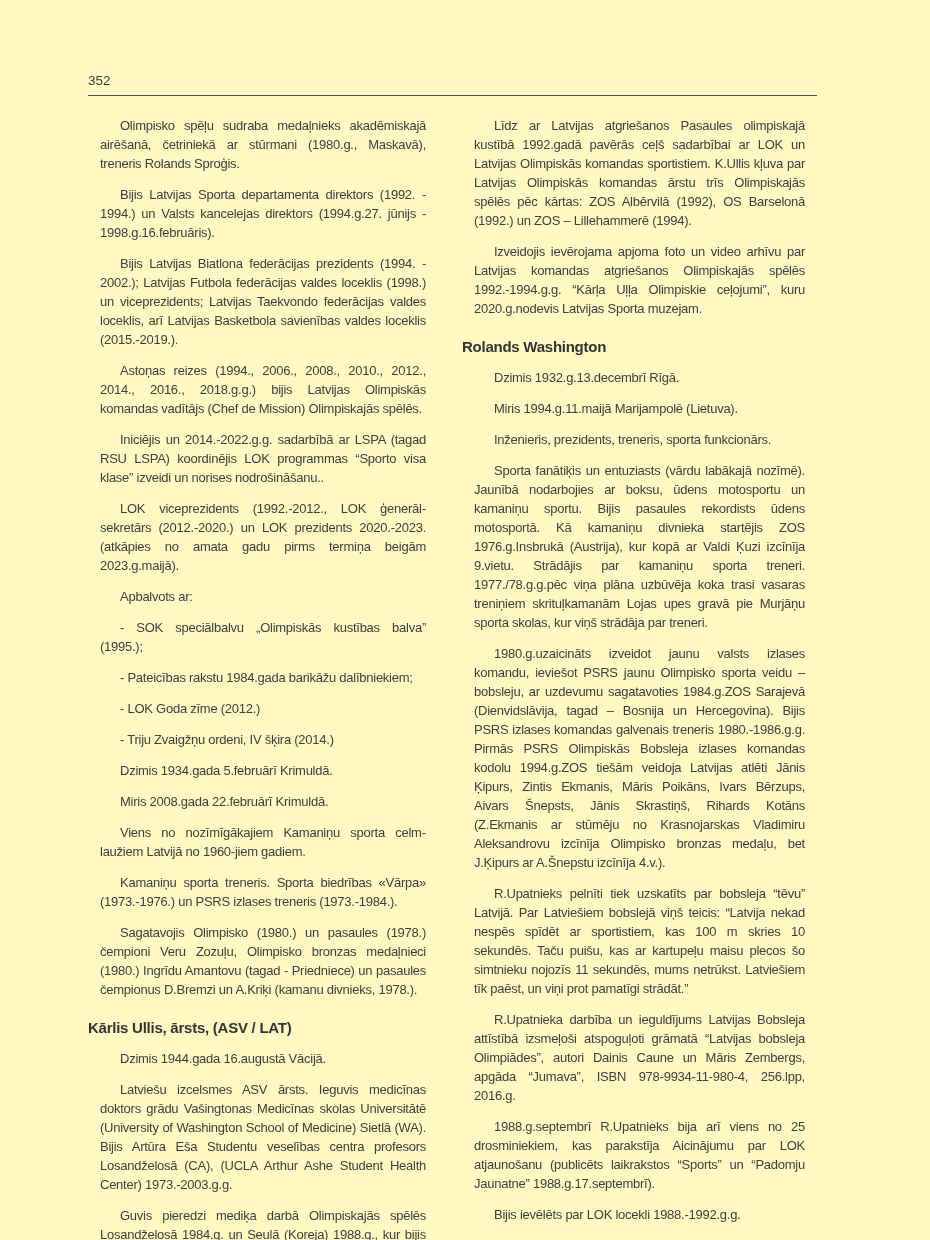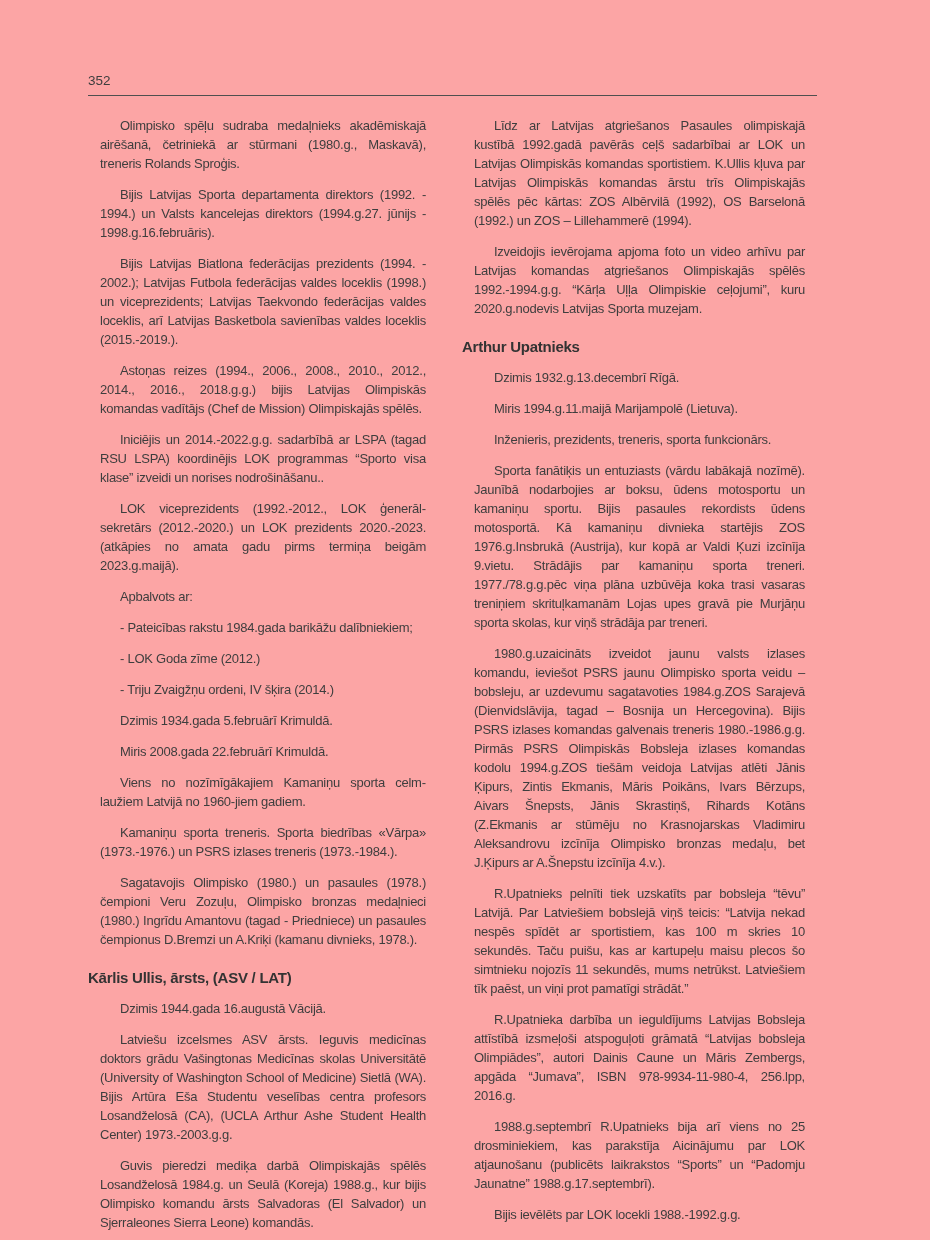--- a/index.html
+++ b/index.html
@@ -4,21 +4,21 @@
 <style>
   html, body {
     margin: 0;
     padding: 0;
     background: #ffffff;
   }
   .page {
     position: relative;
     width: 930px;
     height: 1240px;
-    background: #fca5a5;
+    background: #fef9c3;
     font-family: "Liberation Sans", sans-serif;
     color: #3e3e3e;
     overflow: hidden;
   }
   .page-header {
     position: absolute;
     left: 88px;
     top: 73px;
     width: 729px;
     border-bottom: 1.5px solid #4f4f4f;
@@ -71,38 +71,39 @@
   <main class="columns">
 
     <section class="col col-left">
       <p>Olimpisko spēļu sudraba medaļnieks akadē­miskajā airēšanā, četriniekā ar stūrmani (1980.g., Maskavā), treneris Rolands Sproģis.</p>
       <p>Bijis Latvijas Sporta departamenta direktors (1992. - 1994.) un Valsts kancelejas direktors (1994.g.27. jūnijs - 1998.g.16.februāris).</p>
       <p>Bijis Latvijas Biatlona federācijas prezidents (1994. - 2002.); Latvijas Futbola federācijas valdes loceklis (1998.) un viceprezidents; Latvijas Taekvondo federācijas valdes loceklis, arī Latvijas Basketbola savienības valdes loceklis (2015.-2019.).</p>
       <p>Astoņas reizes (1994., 2006., 2008., 2010., 2012., 2014., 2016., 2018.g.g.) bijis Latvijas Olim­piskās komandas vadītājs (Chef de Mission) Olimpiskajās spēlēs.</p>
       <p>Iniciējis un 2014.-2022.g.g. sadarbībā ar LSPA (tagad RSU LSPA) koordinējis LOK programmas “Sporto visa klase” izveidi un norises nodrošināšanu..</p>
       <p>LOK viceprezidents (1992.-2012., LOK ģenerāl­sekretārs (2012.-2020.) un LOK prezidents 2020.-2023. (atkāpies no amata gadu pirms termiņa beigām 2023.g.maijā).</p>
       <p>Apbalvots ar:</p>
+      <p>- SOK speciālbalvu „Olimpiskās kustības balva” (1995.);</p>
       <p>- Pateicības rakstu 1984.gada barikāžu dalīb­niekiem;</p>
       <p>- LOK Goda zīme (2012.)</p>
       <p>- Triju Zvaigžņu ordeni, IV šķira (2014.)</p>
       <p>Dzimis 1934.gada 5.februārī Krimuldā.</p>
       <p>Miris 2008.gada 22.februārī Krimuldā.</p>
       <p>Viens no nozīmīgākajiem Kamaniņu sporta celm­laužiem Latvijā no 1960-jiem gadiem.</p>
       <p>Kamaniņu sporta treneris. Sporta biedrības «Vārpa» (1973.-1976.) un PSRS izlases treneris (1973.-1984.).</p>
       <p>Sagatavojis Olimpisko (1980.) un pasaules (1978.) čempioni Veru Zozuļu, Olimpisko bronzas medaļnieci (1980.) Ingrīdu Amantovu (tagad - Priedniece) un pasaules čempionus D.Bremzi un A.Kriķi (kamanu divnieks, 1978.).</p>
       <h3>Kārlis Ullis, ārsts, (ASV / LAT)</h3>
       <p>Dzimis 1944.gada 16.augustā Vācijā.</p>
       <p>Latviešu izcelsmes ASV ārsts. Ieguvis medicīnas doktors grādu Vašingtonas Medicīnas skolas Univer­sitātē (University of Washington School of Medicine) Sietlā (WA). Bijis Artūra Eša Studentu veselības cen­tra profesors Losandželosā (CA), (UCLA Arthur Ashe Student Health Center) 1973.-2003.g.g.</p>
       <p>Guvis pieredzi mediķa darbā Olimpiskajās spēlēs Losandželosā 1984.g. un Seulā (Koreja) 1988.g., kur bijis Olimpisko komandu ārsts Salvadoras (El Salva­dor) un Sjerraleones Sierra Leone) komandās.</p>
     </section>
 
     <section class="col col-right">
       <p>Līdz ar Latvijas atgriešanos Pasaules olimpiskajā kustībā 1992.gadā pavērās ceļš sadarbībai ar LOK un Latvijas Olimpiskās komandas sportistiem. K.Ullis kļuva par Latvijas Olimpiskās komandas ārstu trīs Olimpiskajās spēlēs pēc kārtas: ZOS Albērvilā (1992), OS Barselonā (1992.) un ZOS – Lillehammerē (1994).</p>
       <p>Izveidojis ievērojama apjoma foto un video arhīvu par Latvijas komandas atgriešanos Olimpiskajās spē­lēs 1992.-1994.g.g. “Kārļa Uļļa Olimpiskie ceļojumi”, kuru 2020.g.nodevis Latvijas Sporta muzejam.</p>
-      <h3>Arthur Upatnieks</h3>
+      <h3>Rolands Washington</h3>
       <p>Dzimis 1932.g.13.decembrī Rīgā.</p>
       <p>Miris 1994.g.11.maijā Marijampolē (Lietuva).</p>
       <p>Inženieris, prezidents, treneris, sporta funkcionārs.</p>
       <p>Sporta fanātiķis un entuziasts (vārdu labākajā nozīmē). Jaunībā nodarbojies ar boksu, ūdens moto­sportu un kamaniņu sportu. Bijis pasaules rekordists ūdens motosportā. Kā kamaniņu divnieka startējis ZOS 1976.g.Insbrukā (Austrija), kur kopā ar Valdi Ķuzi izcīnīja 9.vietu. Strādājis par kamaniņu sporta treneri. 1977./78.g.g.pēc viņa plāna uzbūvēja koka trasi vasaras treniņiem skrituļkamanām Lojas upes gravā pie Murjāņu sporta skolas, kur viņš strādāja par treneri.</p>
       <p>1980.g.uzaicināts izveidot jaunu valsts izlases komandu, ieviešot PSRS jaunu Olimpisko sporta vei­du – bobsleju, ar uzdevumu sagatavoties 1984.g.ZOS Sarajevā (Dienvidslāvija, tagad – Bosnija un Hercego­vina). Bijis PSRS izlases komandas galvenais treneris 1980.-1986.g.g. Pirmās PSRS Olimpiskās Bobsleja izlases komandas kodolu 1994.g.ZOS tiešām veidoja Latvijas atlēti Jānis Ķipurs, Zintis Ekmanis, Māris Poi­kāns, Ivars Bērzups, Aivars Šnepsts, Jānis Skrastiņš, Rihards Kotāns (Z.Ekmanis ar stūmēju no Krasnojars­kas Vladimiru Aleksandrovu izcīnīja Olimpisko bronzas medaļu, bet J.Ķipurs ar A.Šnepstu izcīnīja 4.v.).</p>
       <p>R.Upatnieks pelnīti tiek uzskatīts par bobsleja “tēvu” Latvijā. Par Latviešiem bobslejā viņš teicis: “Latvija nekad nespēs spīdēt ar sportistiem, kas 100 m skries 10 sekundēs. Taču puišu, kas ar kartupeļu maisu plecos šo simtnieku nojozīs 11 sekundēs, mums netrūkst. Latviešiem tīk paēst, un viņi prot pamatīgi strādāt.”</p>
       <p>R.Upatnieka darbība un ieguldījums Latvijas Bob­sleja attīstībā izsmeļoši atspoguļoti grāmatā “Latvijas bobsleja Olimpiādes”, autori Dainis Caune un Māris Zembergs, apgāda “Jumava”, ISBN 978-9934-11-980-4, 256.lpp, 2016.g.</p>
       <p>1988.g.septembrī R.Upatnieks bija arī viens no 25 drosminiekiem, kas parakstīja Aicinājumu par LOK atjaunošanu (publicēts laikrakstos “Sports” un “Padomju Jaunatne” 1988.g.17.septembrī).</p>
       <p>Bijis ievēlēts par LOK locekli 1988.-1992.g.g.</p>
       <p>Apbalvots ar LOK Goda zīmi (pēc nāves, 1997.g., kad LOK Goda zīme iedibināta).</p>

